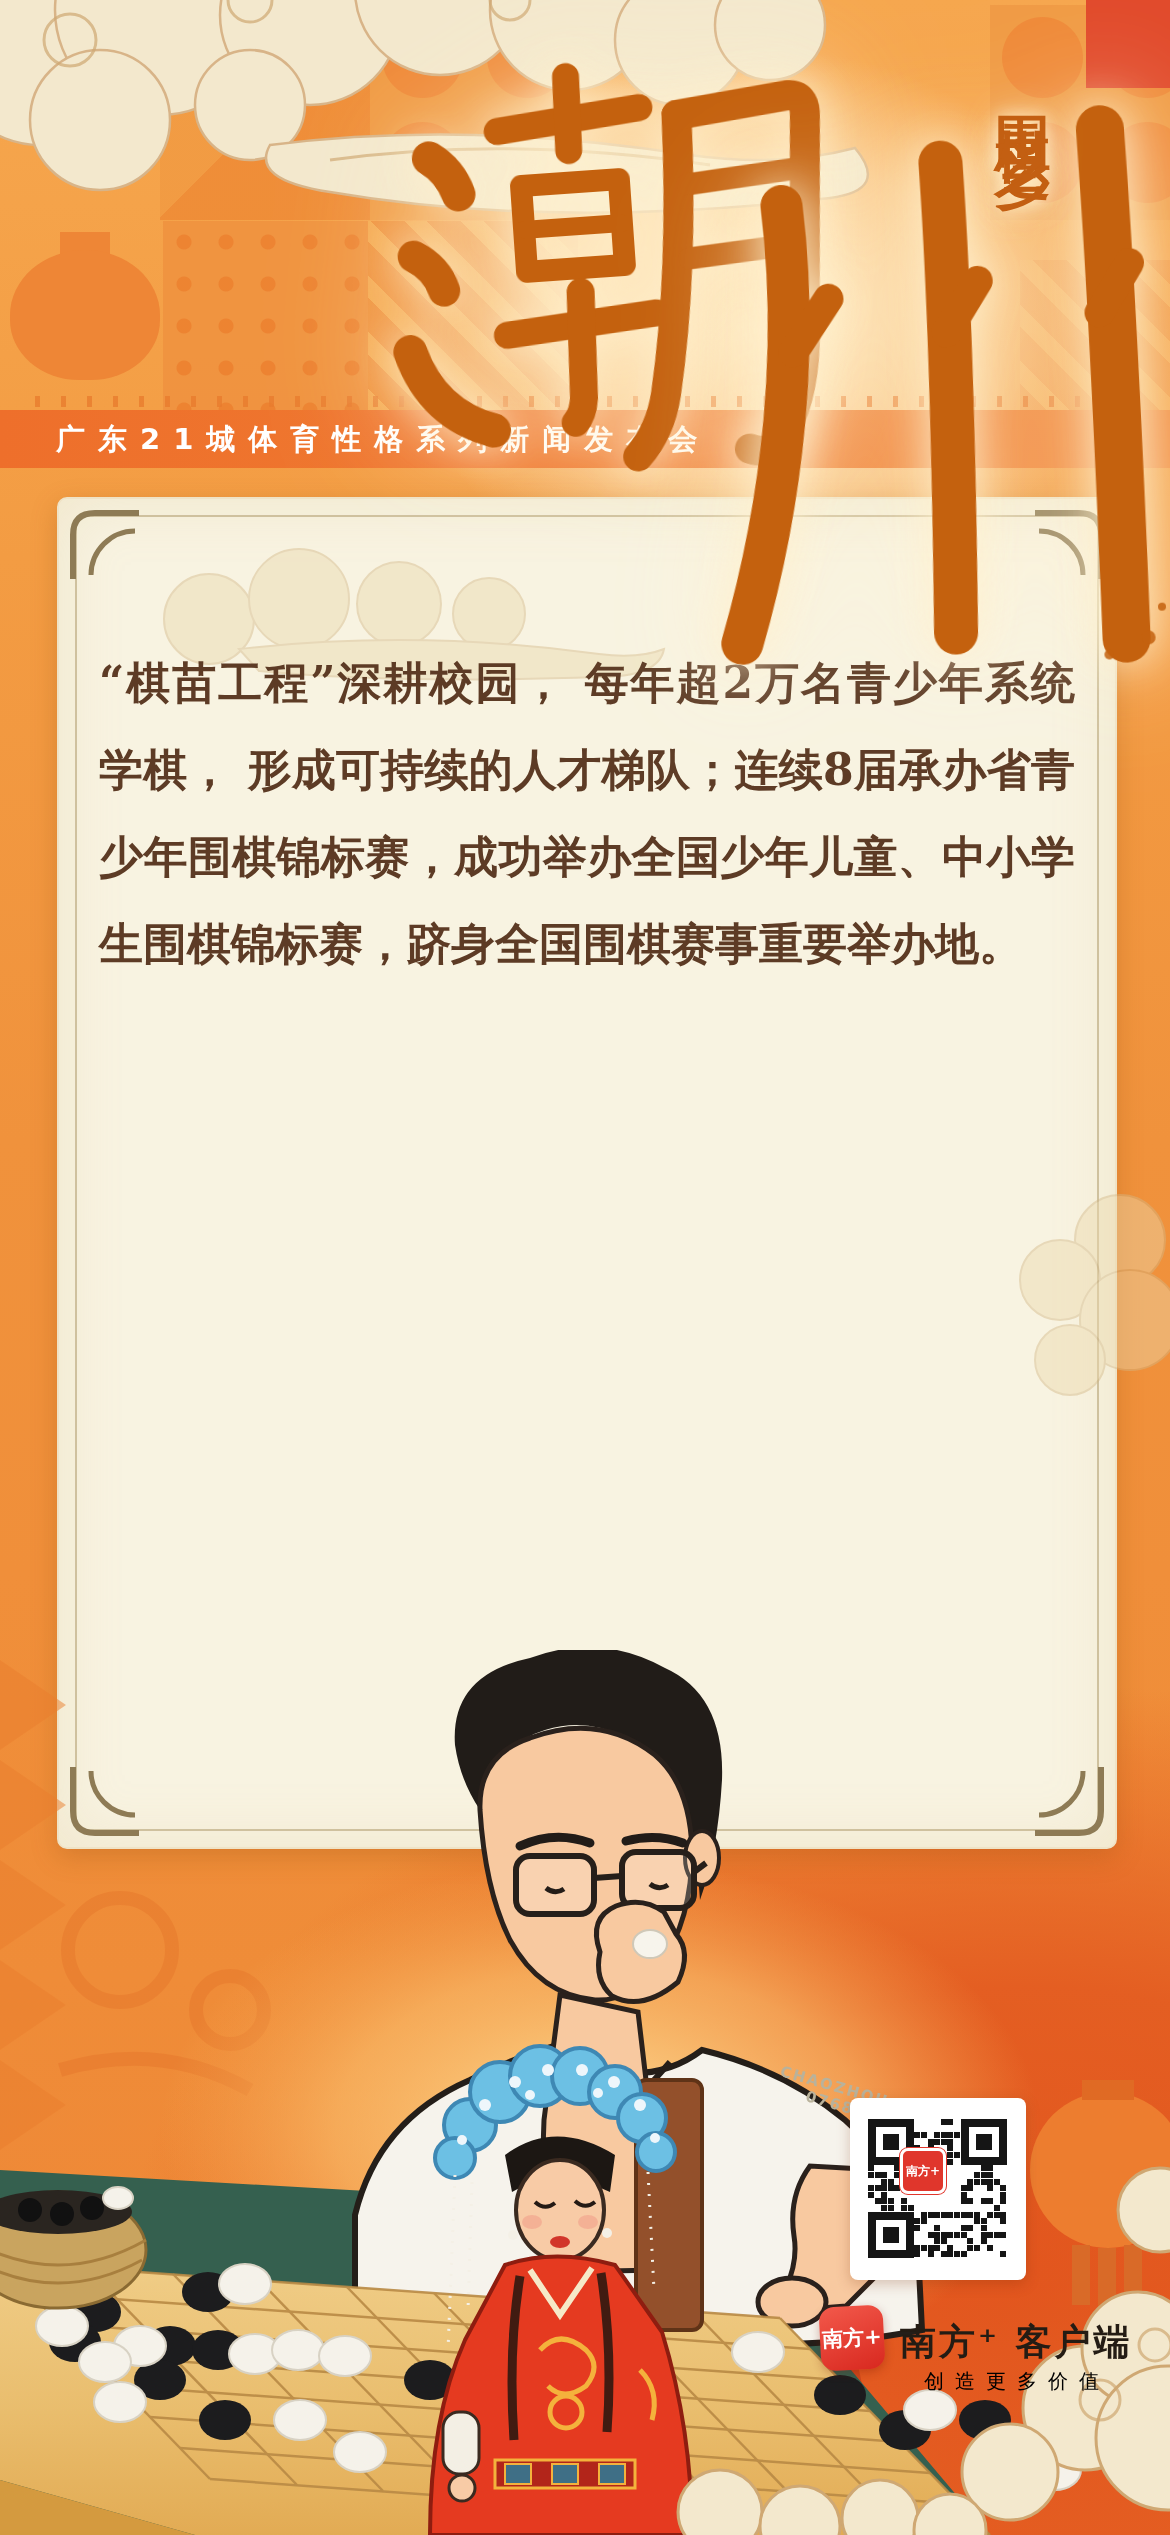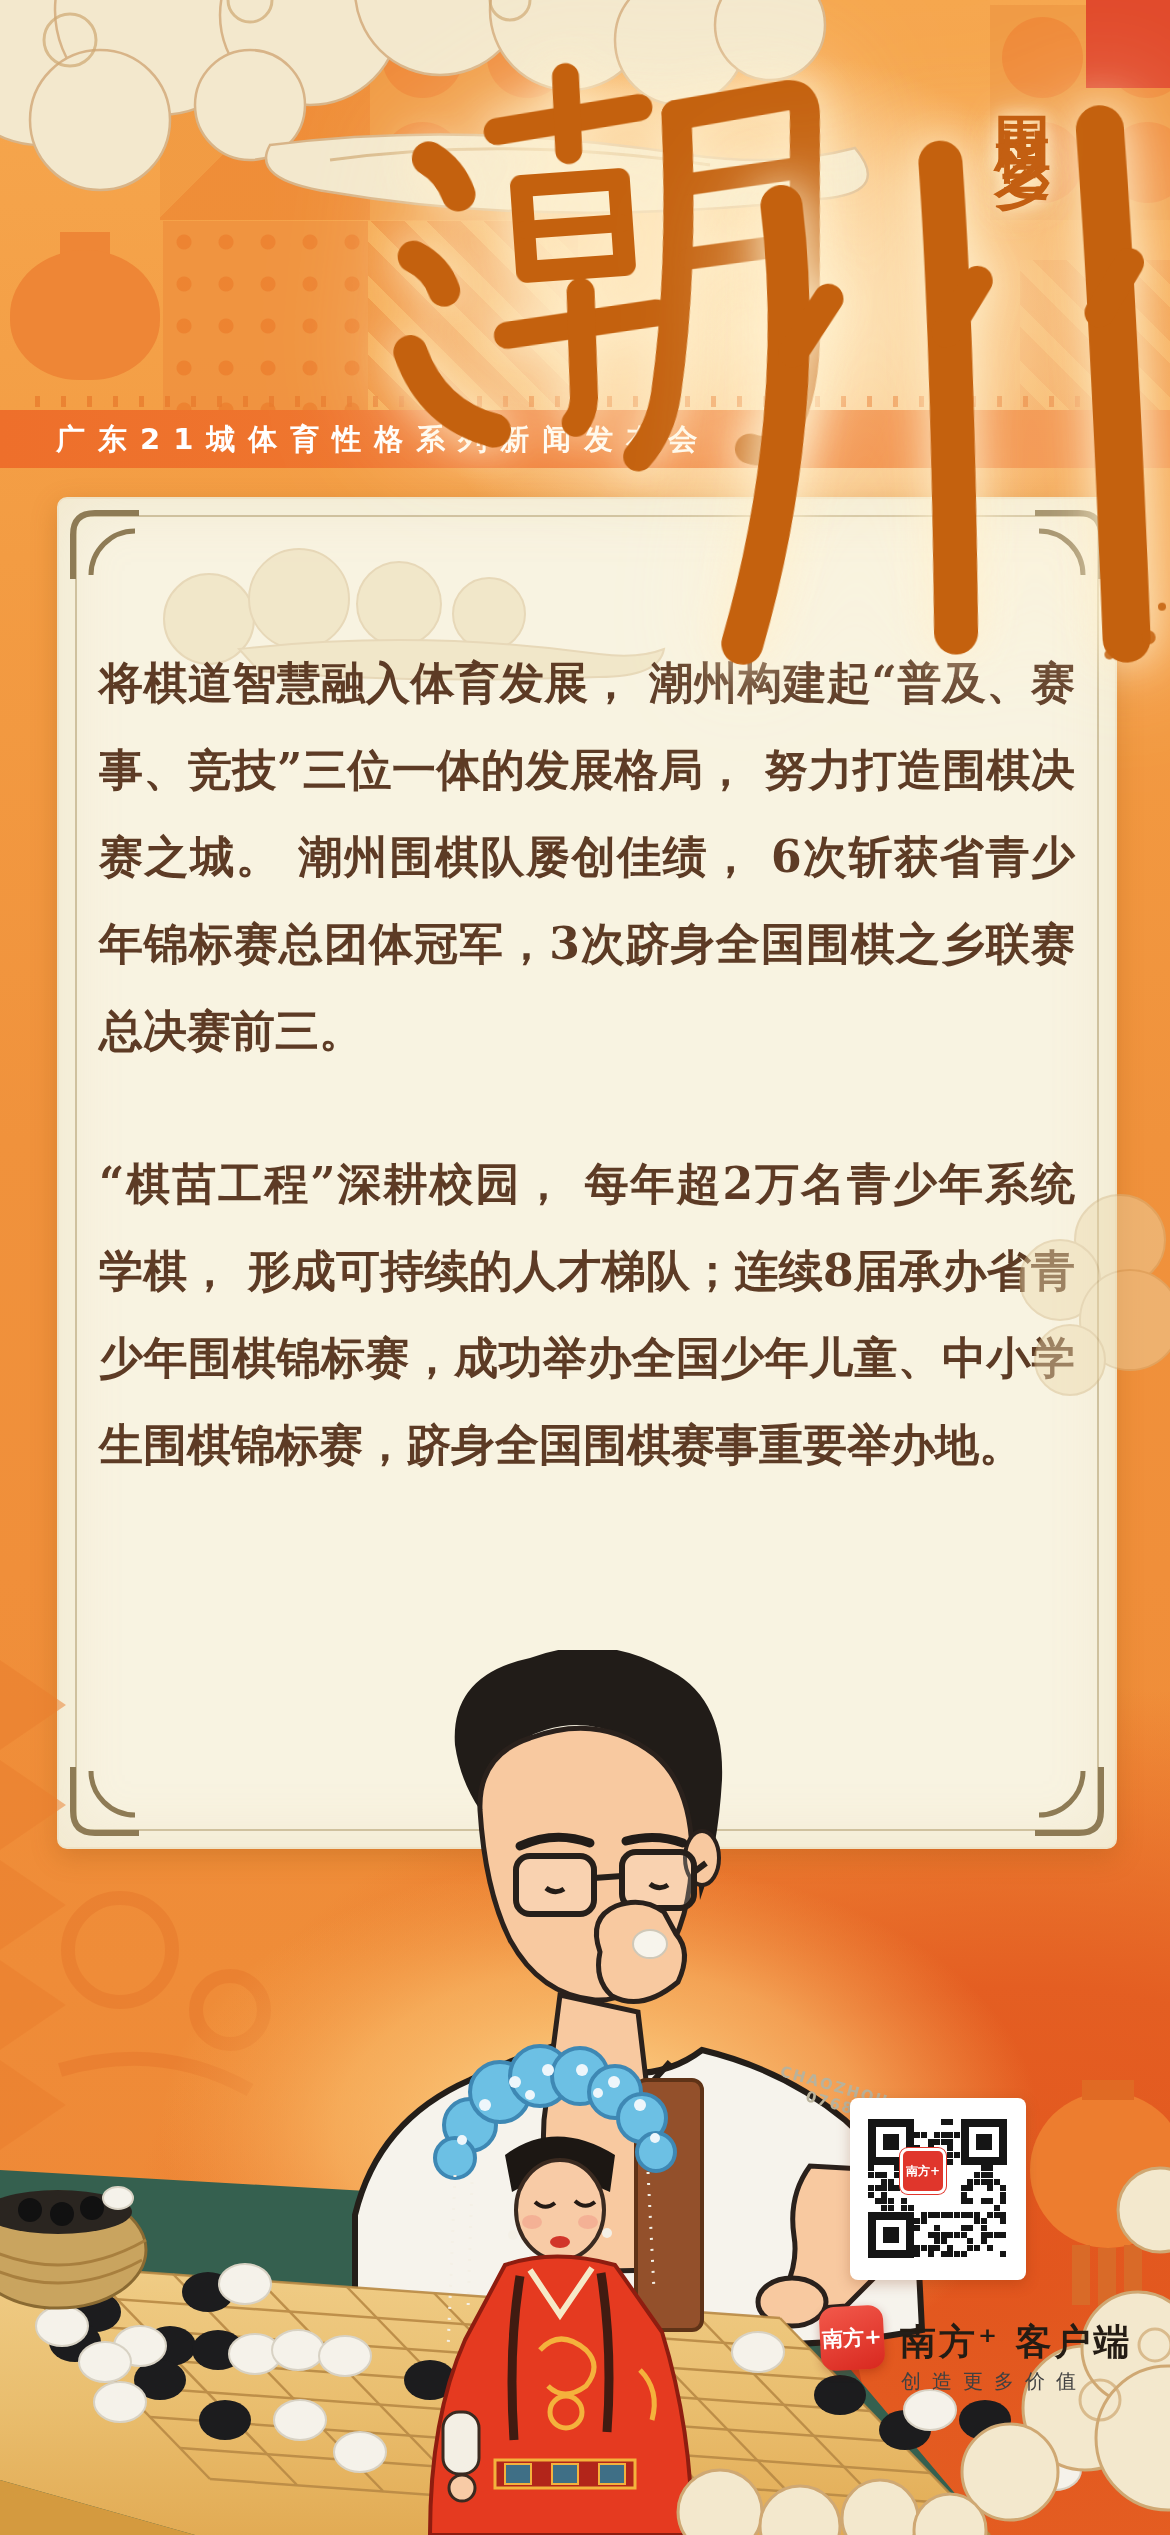--- a/index.html
+++ b/index.html
@@ -76,21 +76,21 @@
   .qf::after{content:"";position:absolute;left:7px;top:7px;width:16px;height:16px;background:#151515;}
   #qf-tl{left:0;top:0;} #qf-tr{right:0;top:0;} #qf-bl{left:0;bottom:0;}
   #qr-logo{position:absolute;left:50px;top:50px;width:40px;height:40px;background:#e0362c;border:3px solid #ffffff;
     border-radius:8px;color:#fff;font-size:12px;font-weight:bold;display:flex;align-items:center;justify-content:center;
     box-shadow:0 0 0 1px #e0362c;}
   #app-icon{left:820px;top:2306px;width:64px;height:64px;border-radius:15px;z-index:30;
     background:linear-gradient(160deg,#f3594b,#d8281f);display:flex;align-items:center;justify-content:center;
     color:#fff;font-weight:bold;font-size:21px;font-family:"DejaVu Serif",serif;transform:rotate(-3deg);
     box-shadow:0 3px 10px rgba(120,20,0,.3);}
   #brand-title{left:900px;top:2318px;z-index:30;color:#241c14;font-size:36px;font-weight:bold;letter-spacing:3px;}
-  #brand-sub{left:901px;top:2368px;z-index:30;color:#404040;font-size:20px;letter-spacing:11px;}
+  #brand-sub{left:924px;top:2368px;z-index:30;color:#000000;font-size:20px;letter-spacing:11px;}
 </style>
 </head>
 <body>
 
 <div class="abs" id="bg-base"></div>
 <div class="abs tile" id="tile-tri"></div>
 <div class="abs tile" id="tile-quatre1"></div>
 <div class="abs tile" id="tile-quatre2"></div>
 <div class="abs tile" id="tile-dots"></div>
 <div class="abs tile" id="tile-stripes"></div>
@@ -149,21 +149,20 @@
   <svg class="cloud" style="position:absolute;left:60px;top:50px;opacity:.45" width="560" height="140" viewBox="0 0 560 140">
     <g fill="#ead9ae" stroke="#d3b887" stroke-width="2">
       <circle cx="90" cy="70" r="45"></circle>
         <circle cx="180" cy="50" r="50"></circle>
         <circle cx="280" cy="55" r="42"></circle>
       <circle cx="370" cy="65" r="36"></circle>
         <path d="M120,100 Q300,80 480,105 Q520,110 545,100 Q540,128 480,128 Q280,135 140,122 Z"></path>
     </g>
   </svg>
   <div id="card-text">
-    <p>将棋道智慧融入体育发展， 潮州构建起“普及、赛事、竞技”三位一体的发展格局， 努力打造围棋决赛之城。 潮州围棋队屡创佳绩， 6次斩获省青少年锦标赛总团体冠军，3次跻身全国围棋之乡联赛总决赛前三。</p>
     <p>“棋苗工程”深耕校园， 每年超2万名青少年系统学棋， 形成可持续的人才梯队；连续8届承办省青少年围棋锦标赛，成功举办全国少年儿童、中小学生围棋锦标赛，跻身全国围棋赛事重要举办地。</p>
   </div>
 </div>
 
 <svg class="abs cloud" style="left:1000px;top:1180px;z-index:9;opacity:.45" width="180" height="230" viewBox="0 0 180 230">
   <g fill="#ecd9ad" stroke="#d3b887" stroke-width="2">
     <circle cx="120" cy="60" r="45"></circle>
       <circle cx="60" cy="100" r="40"></circle>
       <circle cx="130" cy="140" r="50"></circle>
       <circle cx="70" cy="180" r="35"></circle>

